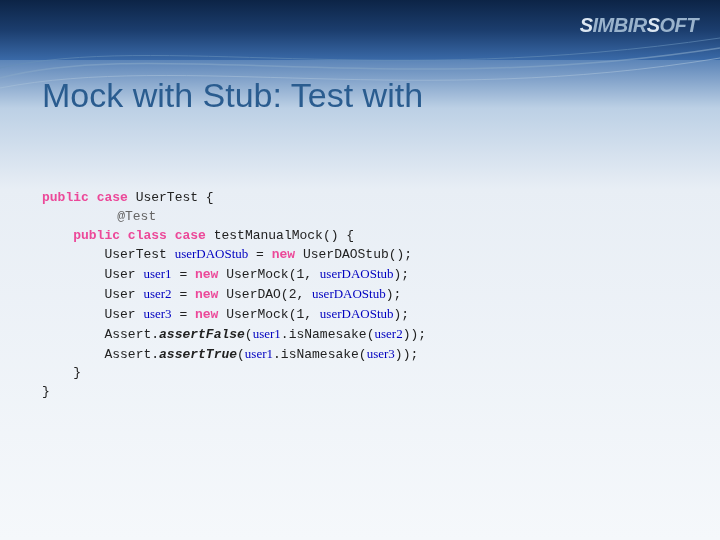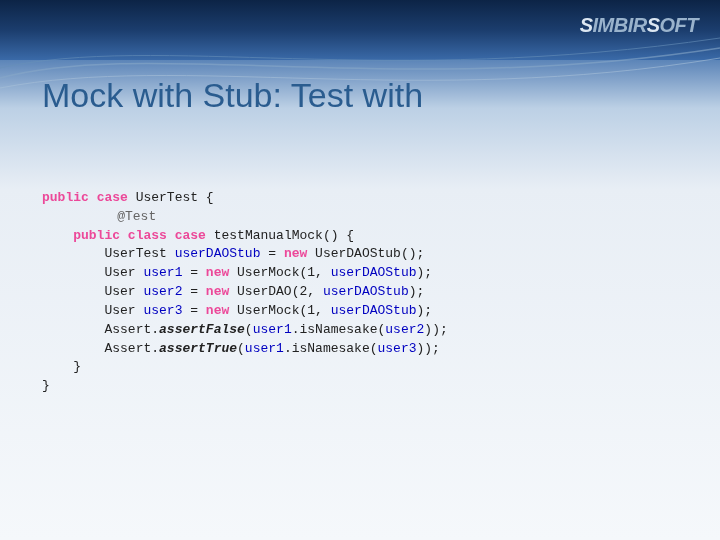--- a/index.html
+++ b/index.html
@@ -45,21 +45,21 @@
     position: absolute;
     top: 170px; left: 42px;
     font-family: "Courier New", monospace;
     font-size: 13px;
     line-height: 1.45;
     color: #222;
     white-space: pre;
   }
   .kw { color: #ec4899; font-weight: bold; }
   .ann { color: #646464; margin-left: 44px; }
-  .fld { color: #0000c0; }
+  .fld { color: #0000c0; font-family: Liberation Serif, serif; }
   .mth { font-style: italic; font-weight: bold; }
 </style>
 </head>
 <body>
 
 <div class="topband"></div>
 
 <svg class="swoosh" viewBox="0 0 720 80" preserveAspectRatio="none">
   <path d="M0,50 C150,10 400,70 720,20" stroke="#88a8c8" stroke-width="1.5" fill="none"></path>
   <path d="M0,60 C180,25 420,80 720,30" stroke="#a8c0d8" stroke-width="1" fill="none"></path>

